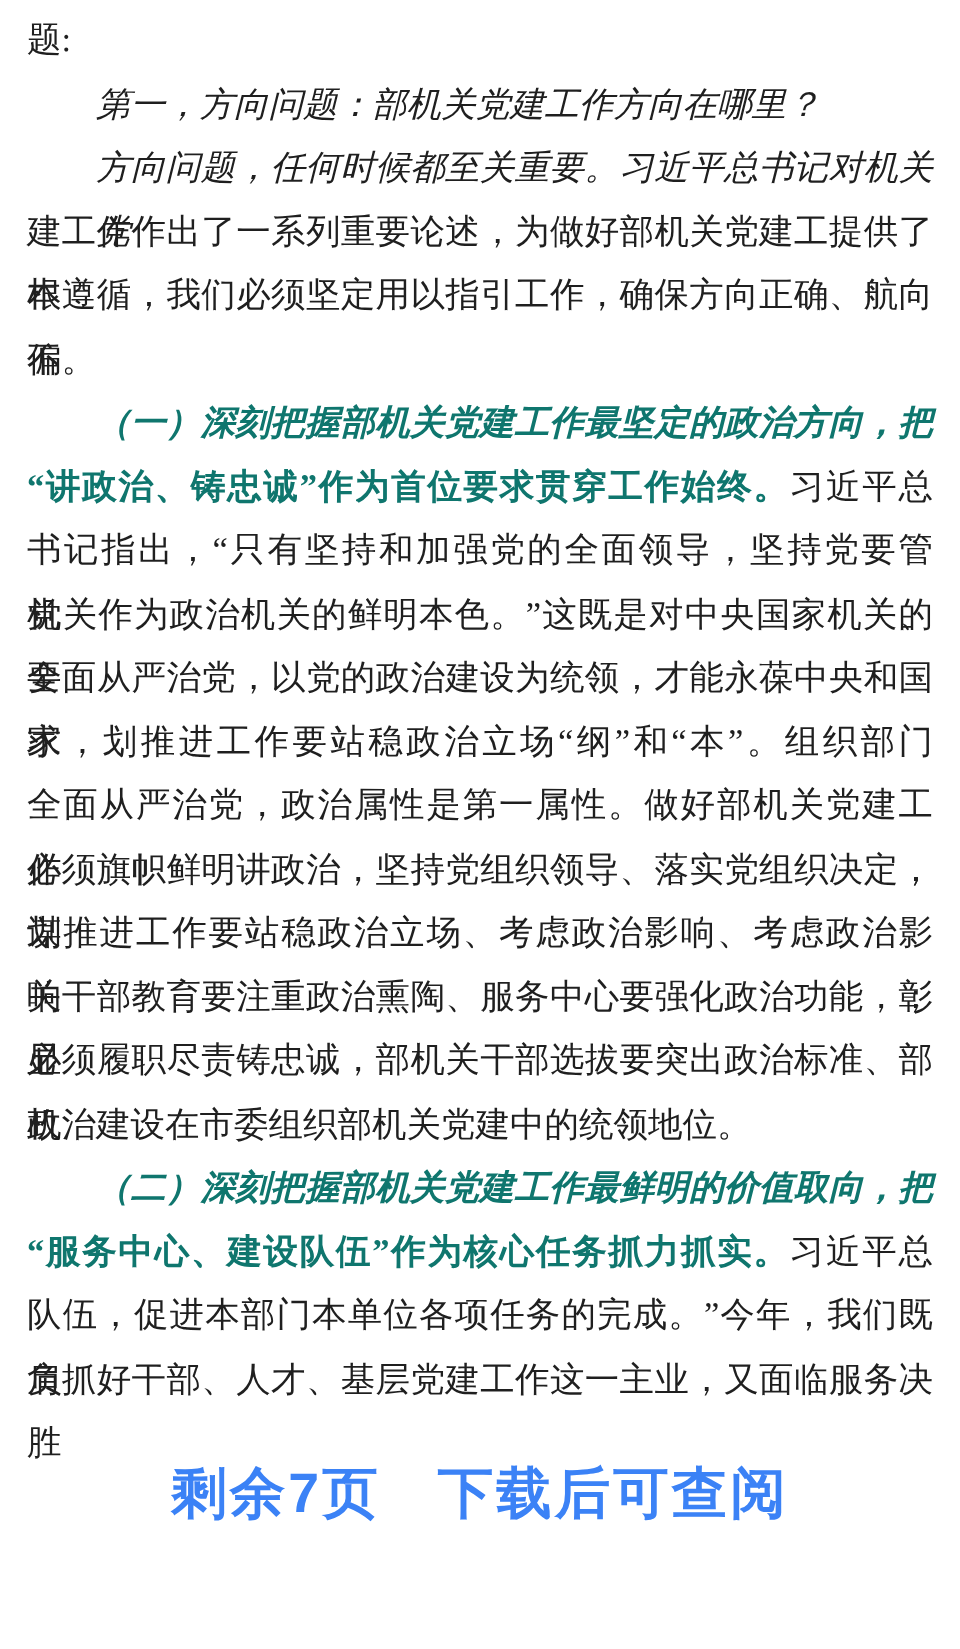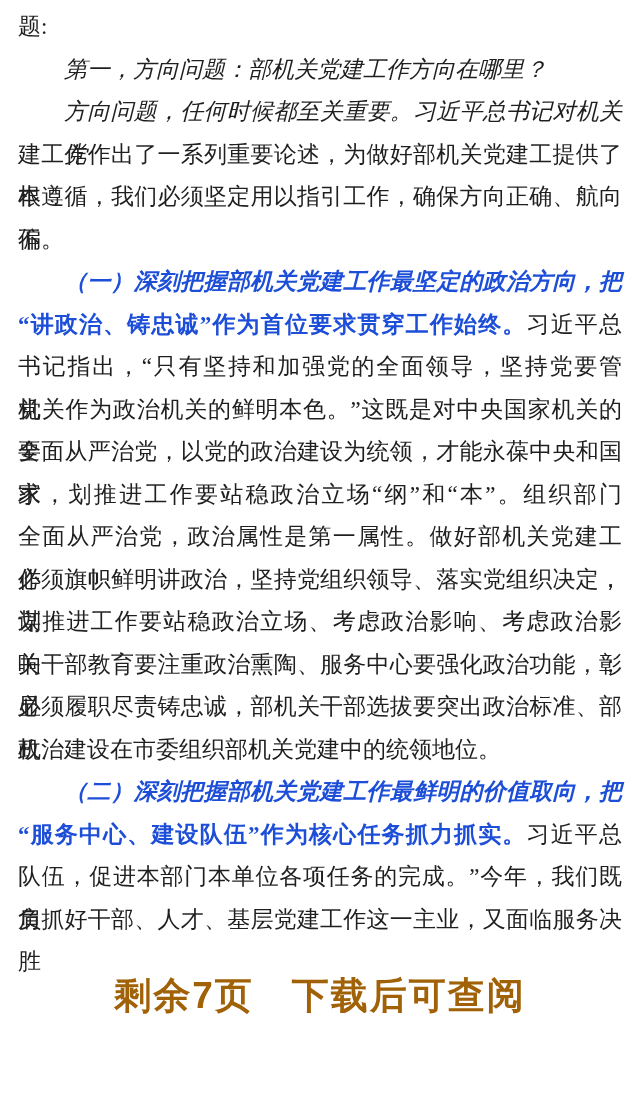--- a/index.html
+++ b/index.html
@@ -37,21 +37,21 @@
     white-space: normal;
     text-align: justify;
     text-align-last: justify;
   }
   .line.indent {
     padding-left: 46px;
     font-style: italic;
   }
   .seg-bold {
     font-weight: bold;
-    color: #1d4ed8;
+    color: #0f766e;
   }
   .footer {
     margin-top: 30px;
     text-align: center;
     font-family: "Liberation Sans", "DejaVu Sans", sans-serif;
     font-size: 37px;
     font-weight: bold;
     letter-spacing: 2px;
   }
   .footer .gap {
@@ -80,16 +80,16 @@
       <div class="line fill"><span>必须旗帜鲜明讲政治，坚持党组织领导、落实党组织决定，谋</span></div>
       <div class="line fill"><span>划推进工作要站稳政治立场、考虑政治影响、考虑政治影响；</span></div>
       <div class="line fill"><span>关干部教育要注重政治熏陶、服务中心要强化政治功能，彰显</span></div>
       <div class="line fill"><span>必须履职尽责铸忠诚，部机关干部选拔要突出政治标准、部机</span></div>
       <div class="line"><span>政治建设在市委组织部机关党建中的统领地位。</span></div>
       <div class="line indent fill"><span class="seg-bold">（二）深刻把握部机关党建工作最鲜明的价值取向，把</span></div>
       <div class="line fill"><span class="seg-bold">“服务中心、建设队伍”作为核心任务抓力抓实。</span><span>习近平总</span></div>
       <div class="line fill"><span>队伍，促进本部门本单位各项任务的完成。”今年，我们既肩</span></div>
       <div class="line fill"><span>负抓好干部、人才、基层党建工作这一主业，又面临服务决胜</span></div>
     </div>
-  <div class="footer" style="color: #a16207;">
+  <div class="footer" style="color: #3b82f6;">
     <span>剩余7页</span><span class="gap"></span><span>下载后可查阅</span>
   </div>
 </div>
 
 </body></html>

